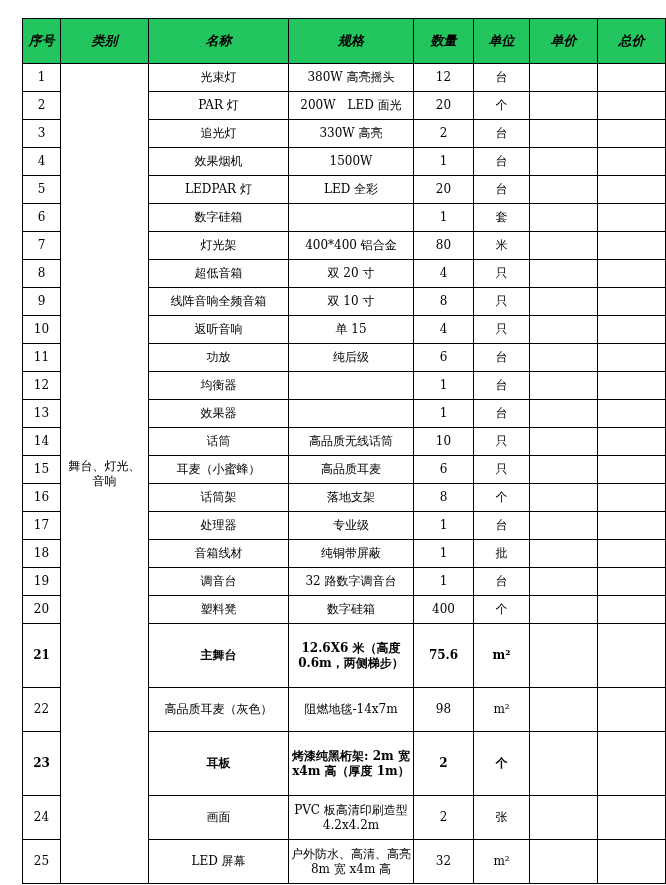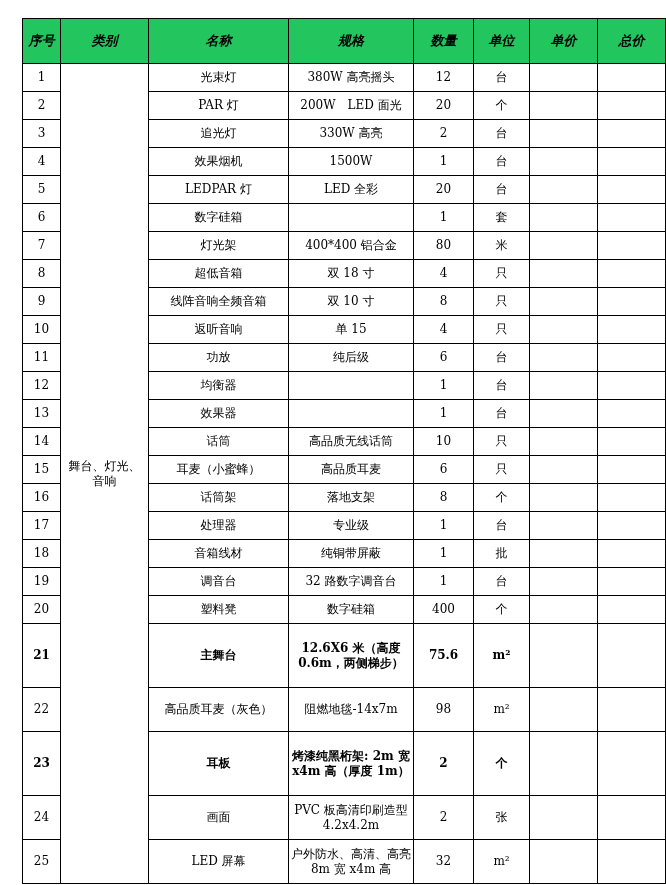--- a/index.html
+++ b/index.html
@@ -168,21 +168,21 @@
         <td>400*400 铝合金</td>
         <td>80</td>
         <td>米</td>
         <td></td>
         <td></td>
       </tr>
 
       <tr>
         <td>8</td>
         <td>超低音箱</td>
-        <td>双 18 寸</td>
+        <td>双 20 寸</td>
         <td>4</td>
         <td>只</td>
         <td></td>
         <td></td>
       </tr>
 
       <tr>
         <td>9</td>
         <td>线阵音响全频音箱</td>
         <td>双 10 寸</td>

